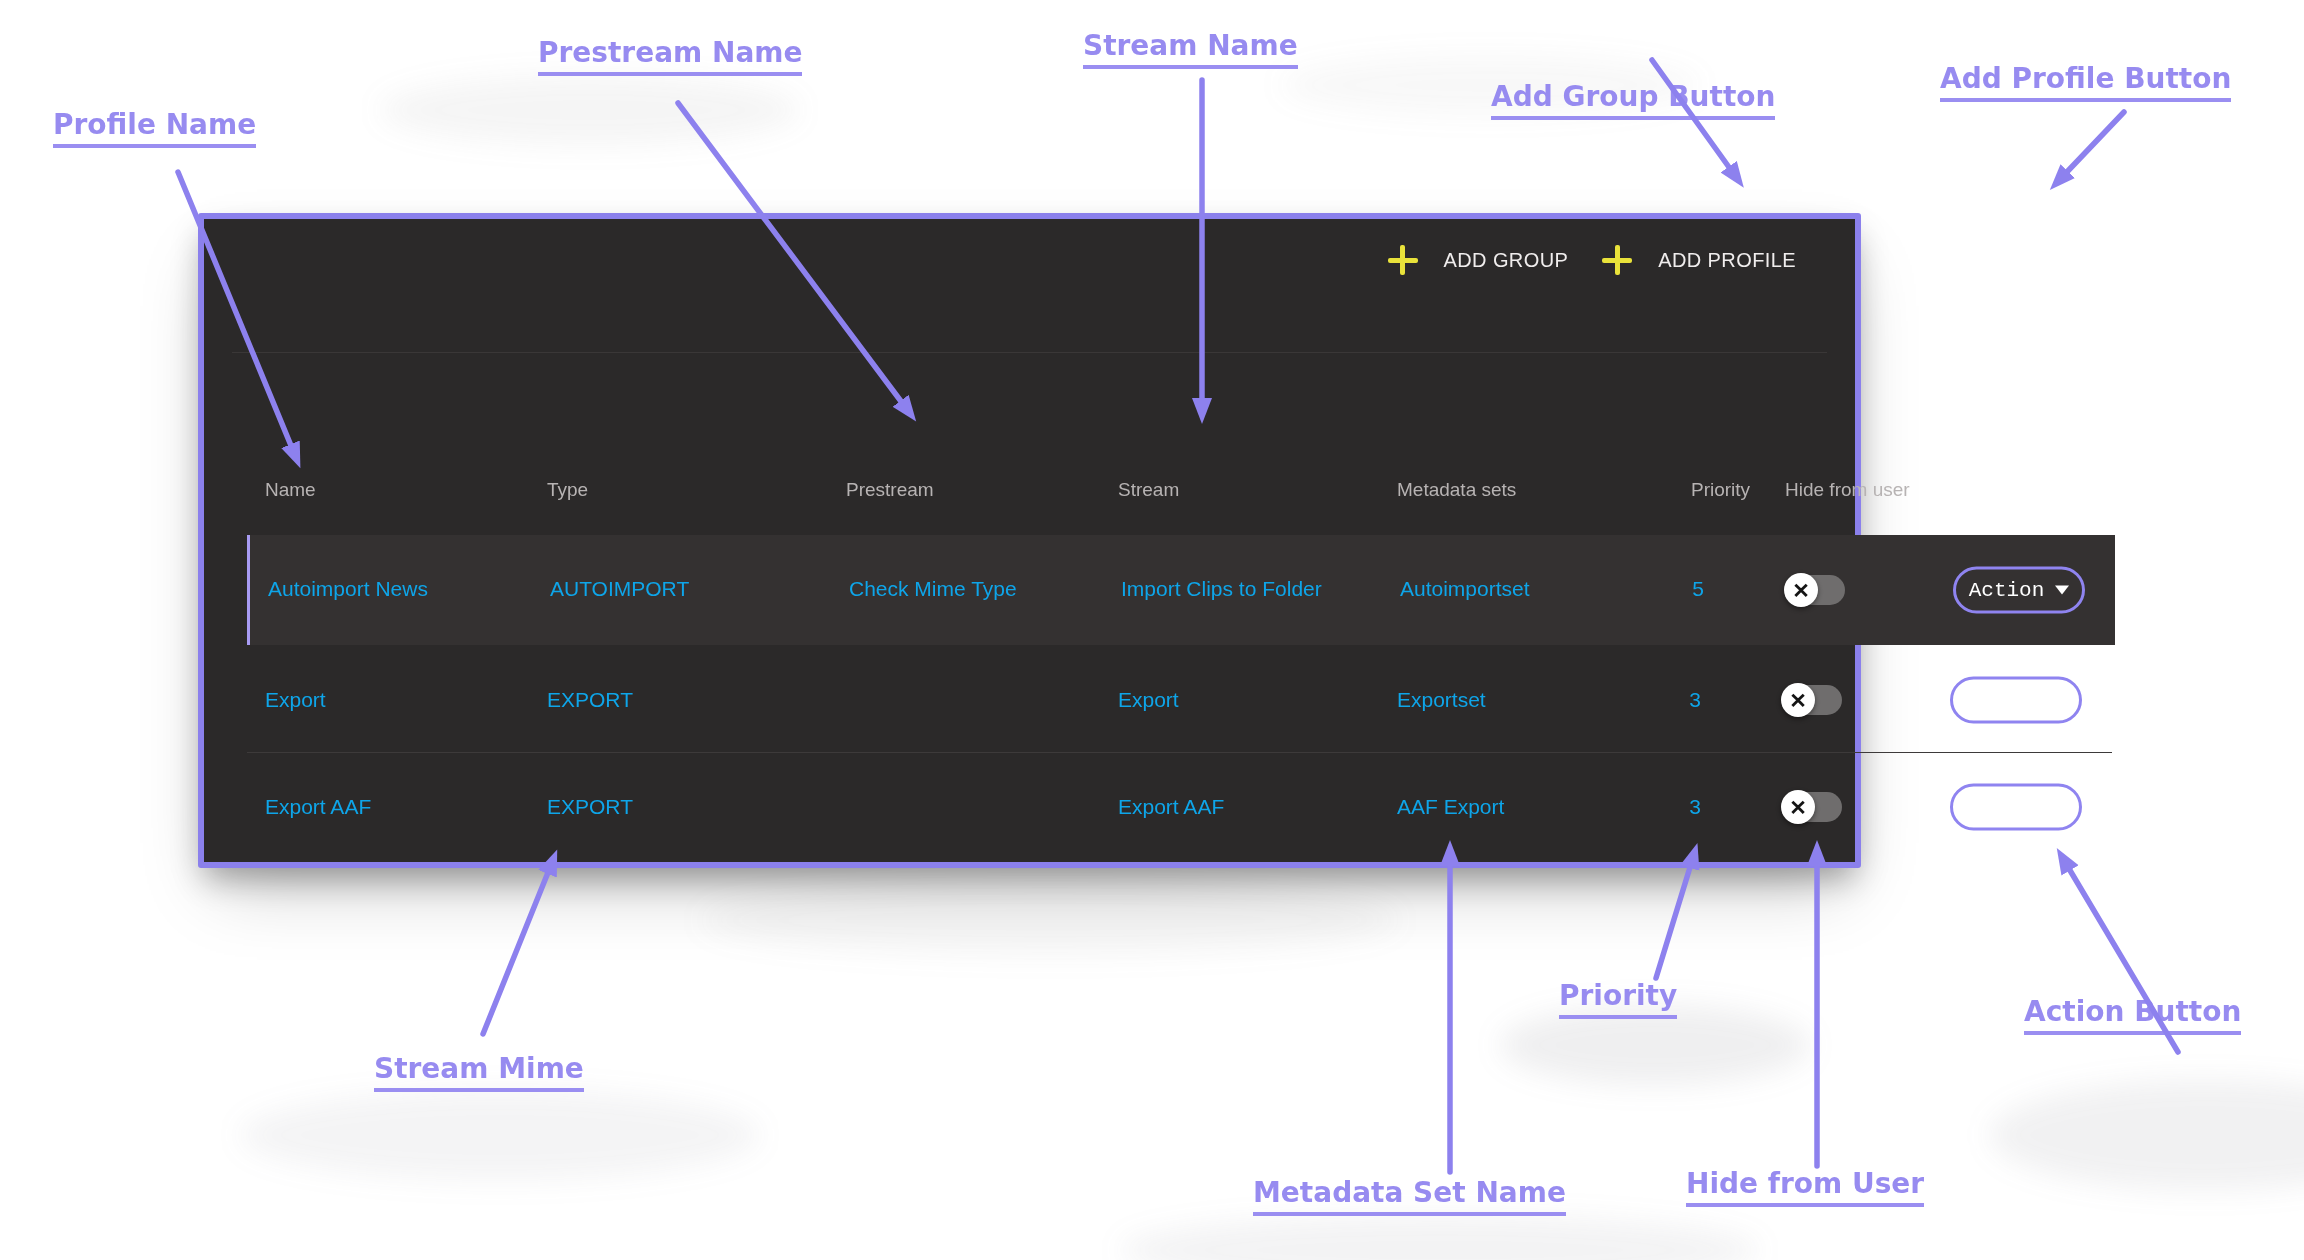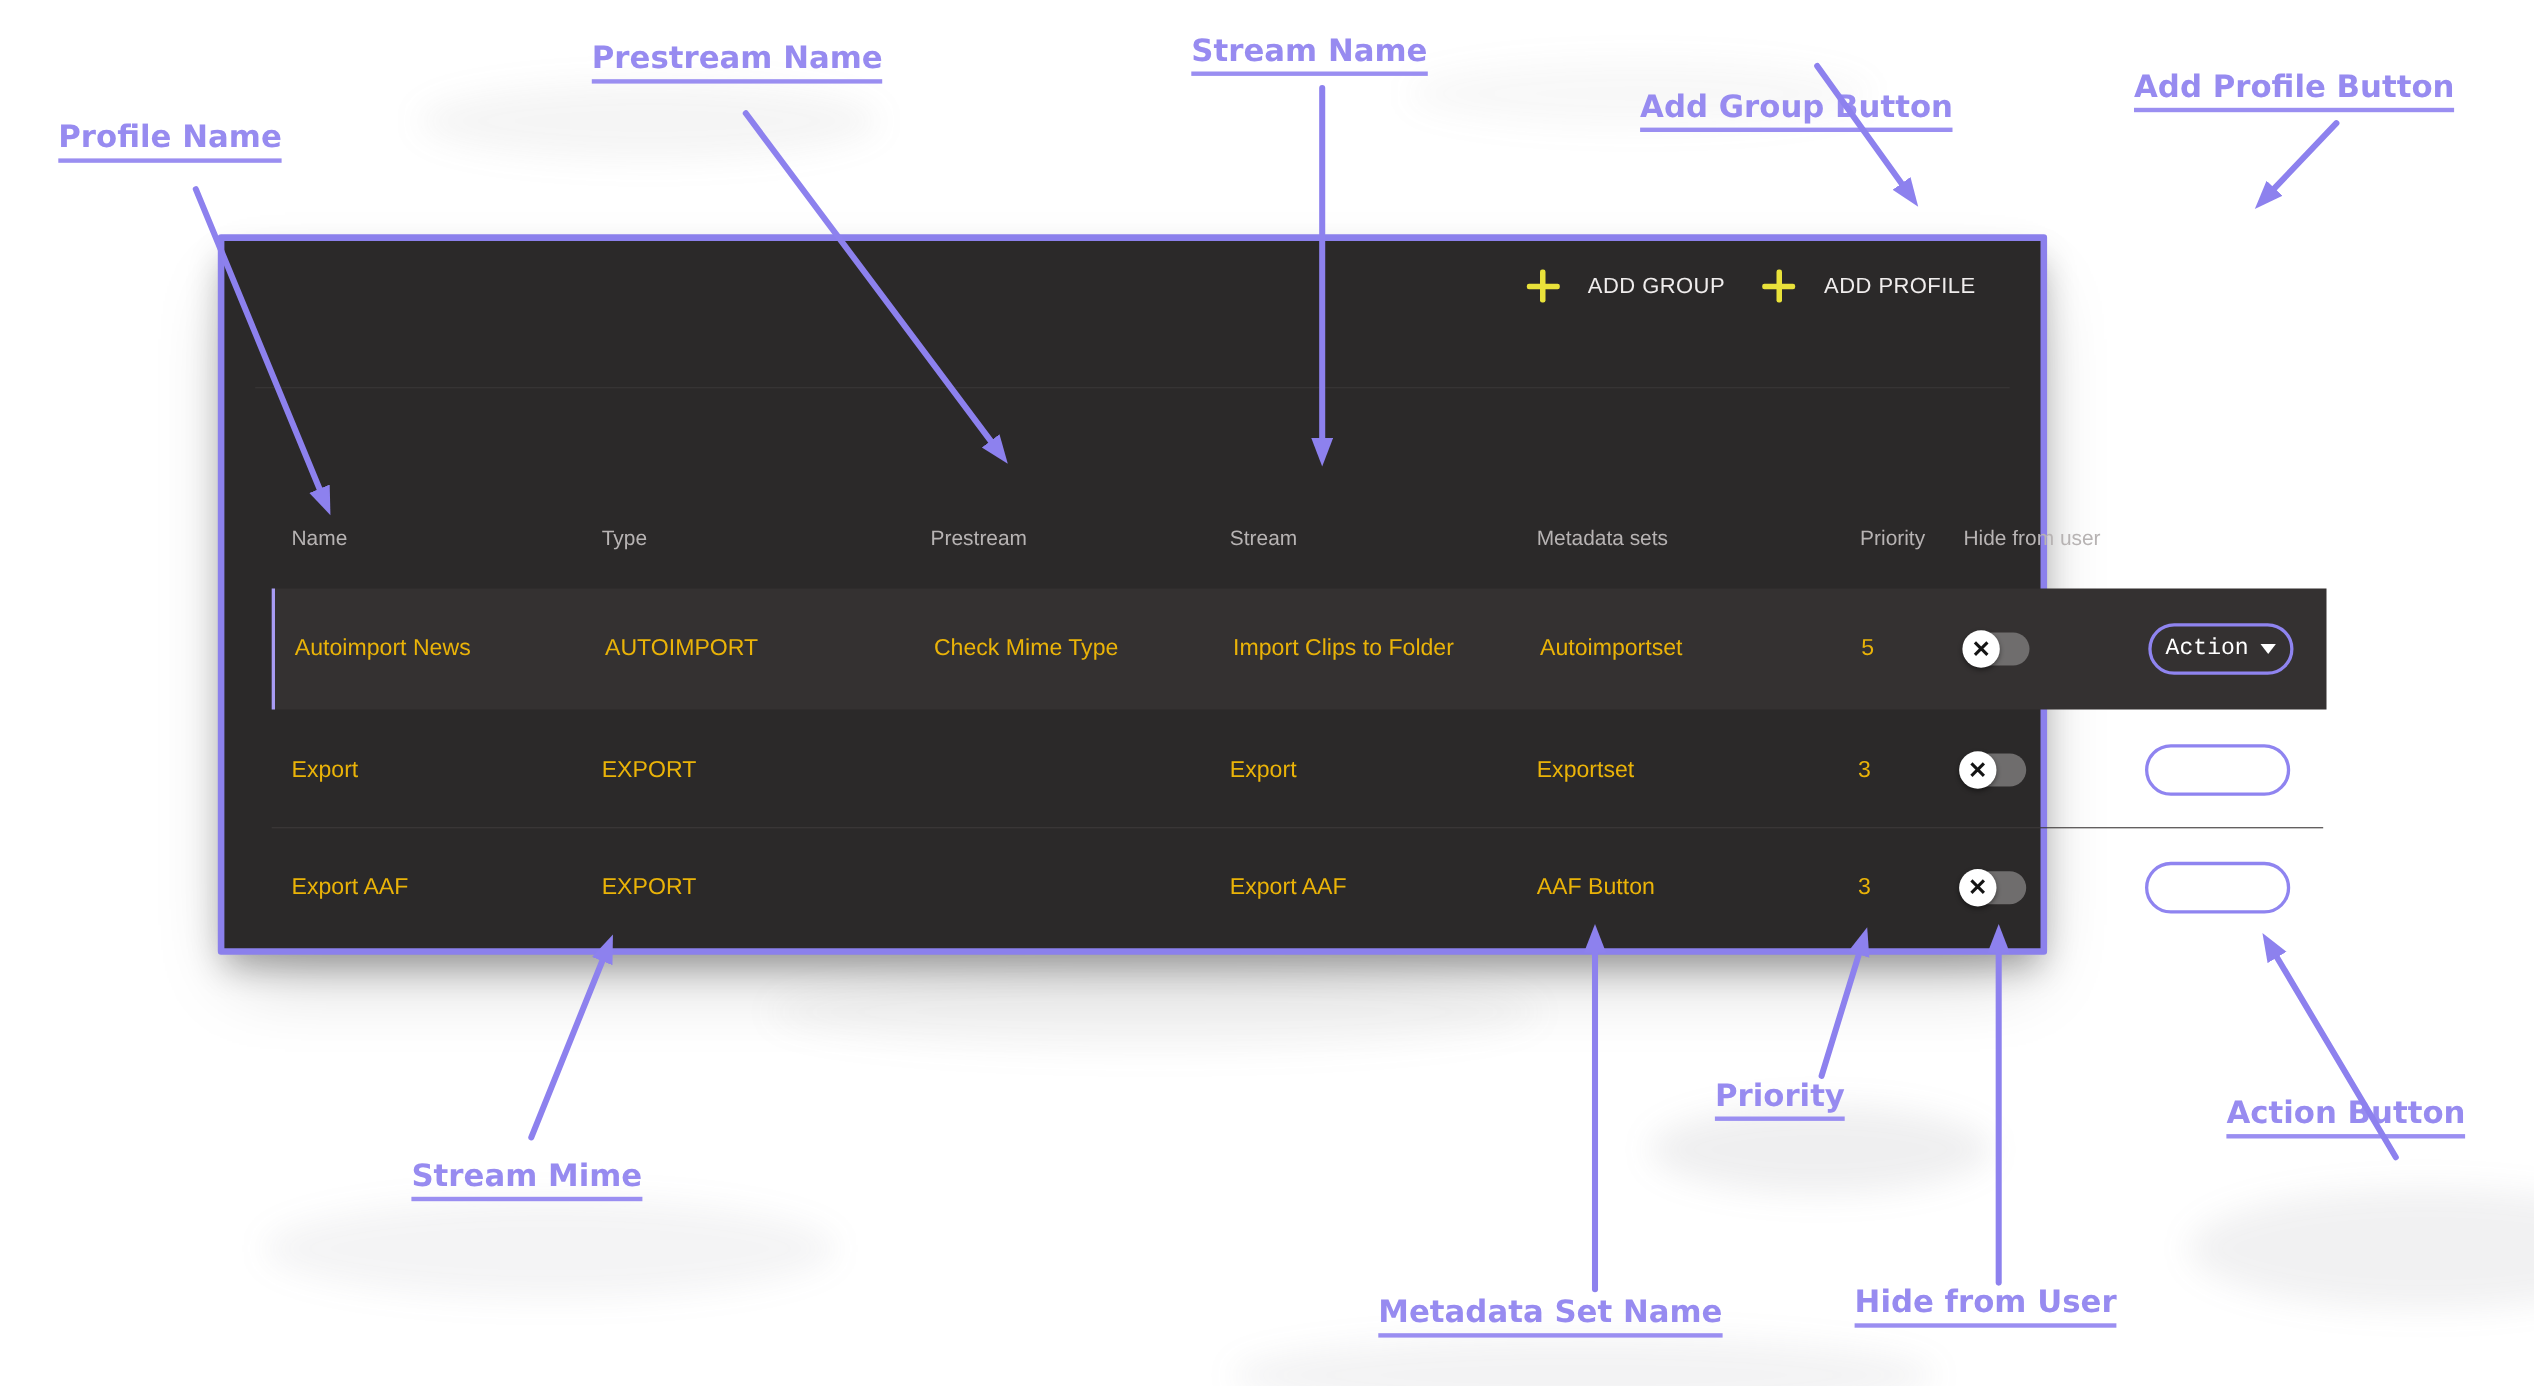--- a/index.html
+++ b/index.html
@@ -33,21 +33,21 @@
   .hdr.c-stream{left:914px}.hdr.c-metadata{left:1193px}.hdr.c-priority{left:1487px}
   .hdr.c-hide{left:1581px}
 
   .row{position:absolute;left:43px;width:1865px;height:110px;}
   .row.r0{top:316px;background:#343131;border-left:3px solid #a89bf3;}
   .row.r1{top:426px;}
   .row.r2{top:533px;}
   .row-divider{position:absolute;left:43px;top:533px;width:1865px;height:1px;background:#3d3a3a;}
 
   .cell{position:absolute;top:50%;transform:translateY(-50%);
-        font-size:21px;color:#eab308;white-space:nowrap;}
+        font-size:21px;color:#0ea5e9;white-space:nowrap;}
   .cell.c-name{left:18px}.cell.c-type{left:300px}.cell.c-prestream{left:599px}
   .cell.c-stream{left:871px}.cell.c-metadata{left:1150px}
   .cell.c-priority{left:1428px;width:40px;text-align:center}
   .row.r0 .cell{transform:translateY(calc(-50% - 1px));}
   .row.r0.row{}
   .toggle{position:absolute;left:1536px;top:50%;transform:translateY(-50%);
           width:59px;height:30px;border-radius:15px;background:#6f6d6d;cursor:pointer;}
   .knob{position:absolute;left:-2px;top:-2px;width:34px;height:34px;border-radius:50%;
         background:#ffffff;display:flex;align-items:center;justify-content:center;
         box-shadow:0 2px 5px rgba(0,0,0,.45);
@@ -144,21 +144,21 @@
     </button>
   </div>
 
   <div class="row-divider"></div>
 
   <div class="row r2">
     <span class="cell c-name">Export AAF</span>
     <span class="cell c-type">EXPORT</span>
     <span class="cell c-prestream"></span>
     <span class="cell c-stream">Export AAF</span>
-    <span class="cell c-metadata">AAF Button</span>
+    <span class="cell c-metadata">AAF Export</span>
     <span class="cell c-priority">3</span>
     <div class="toggle">
       <div class="knob">✕</div>
     </div>
     <button class="action-btn">
       <span>Action</span>
       <span class="caret"></span>
     </button>
   </div>
 

